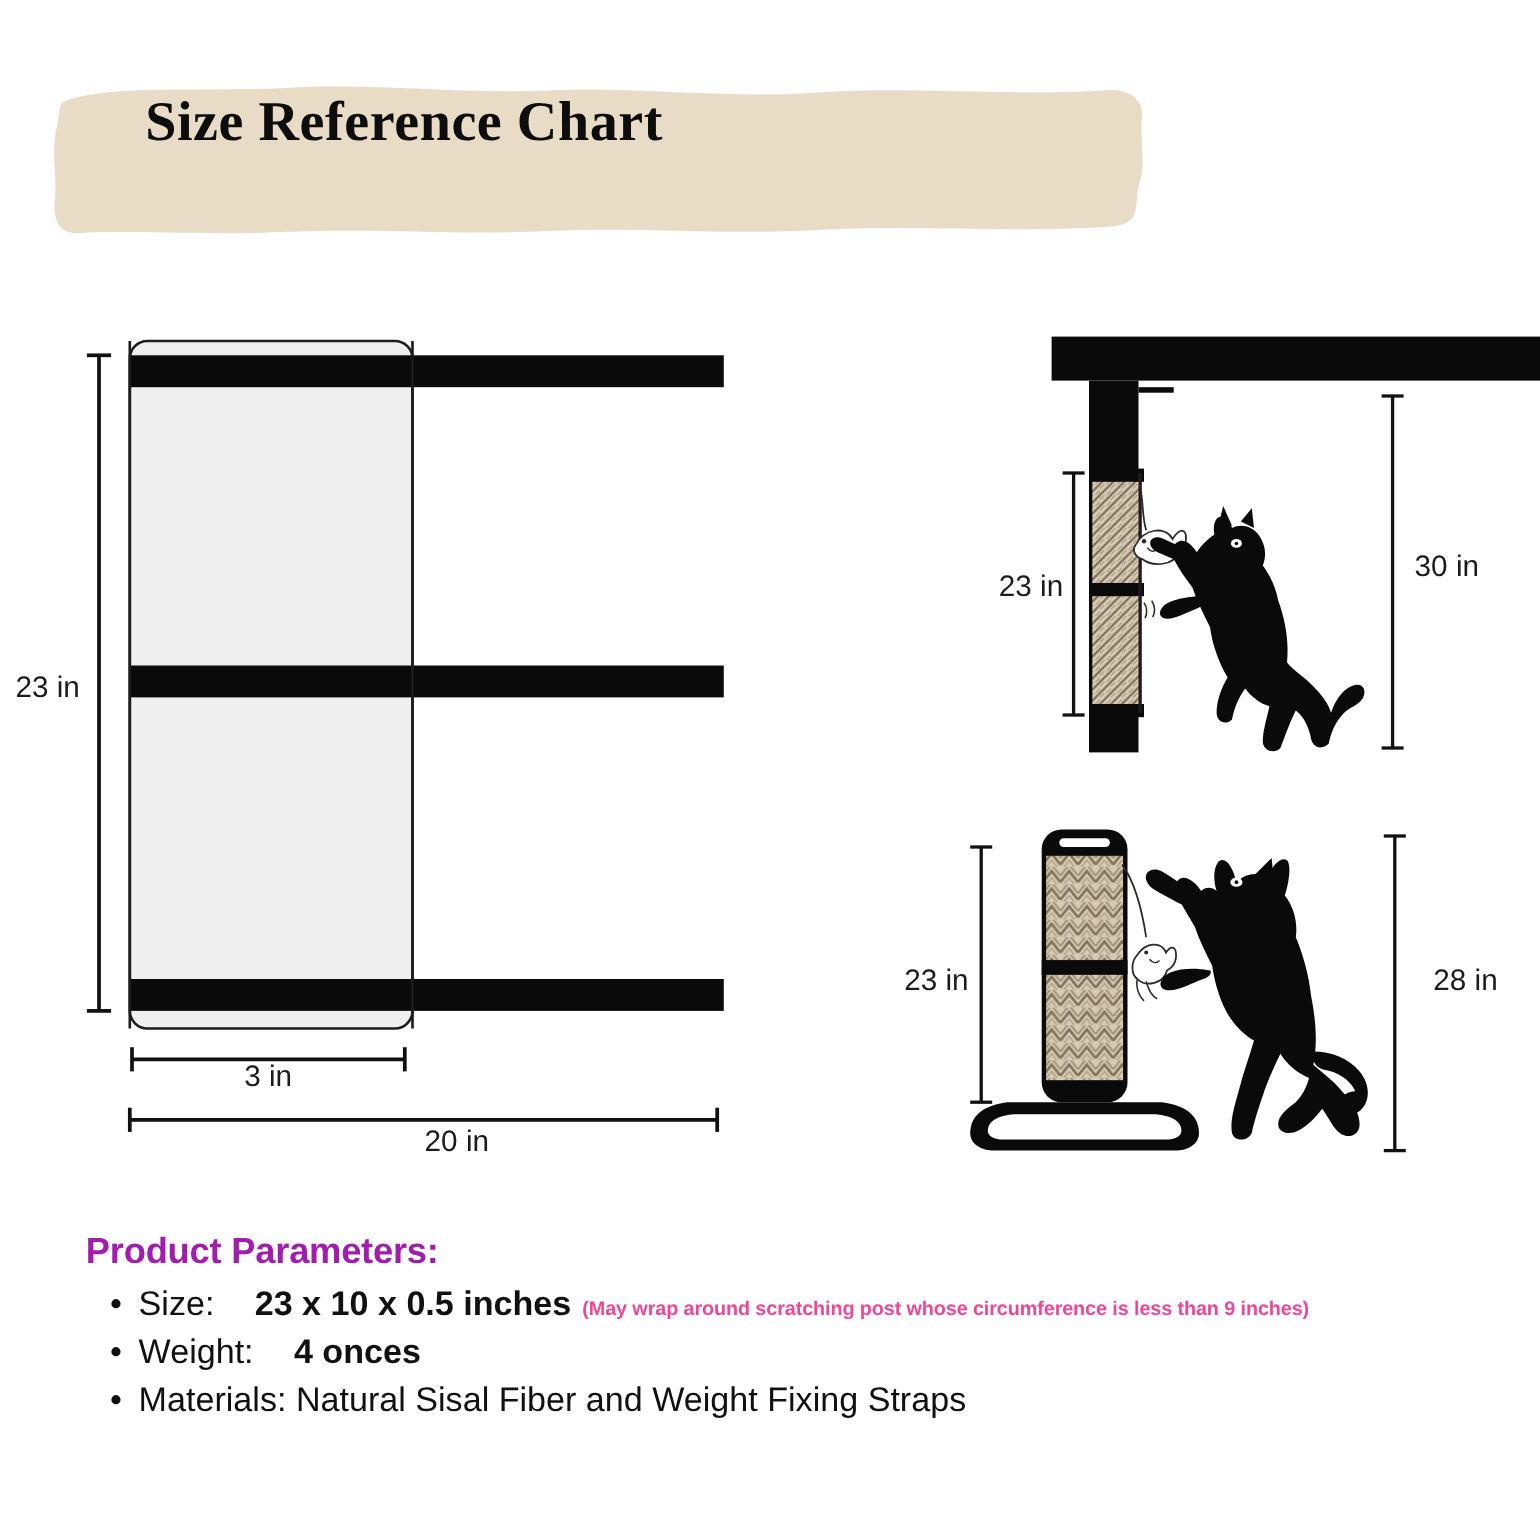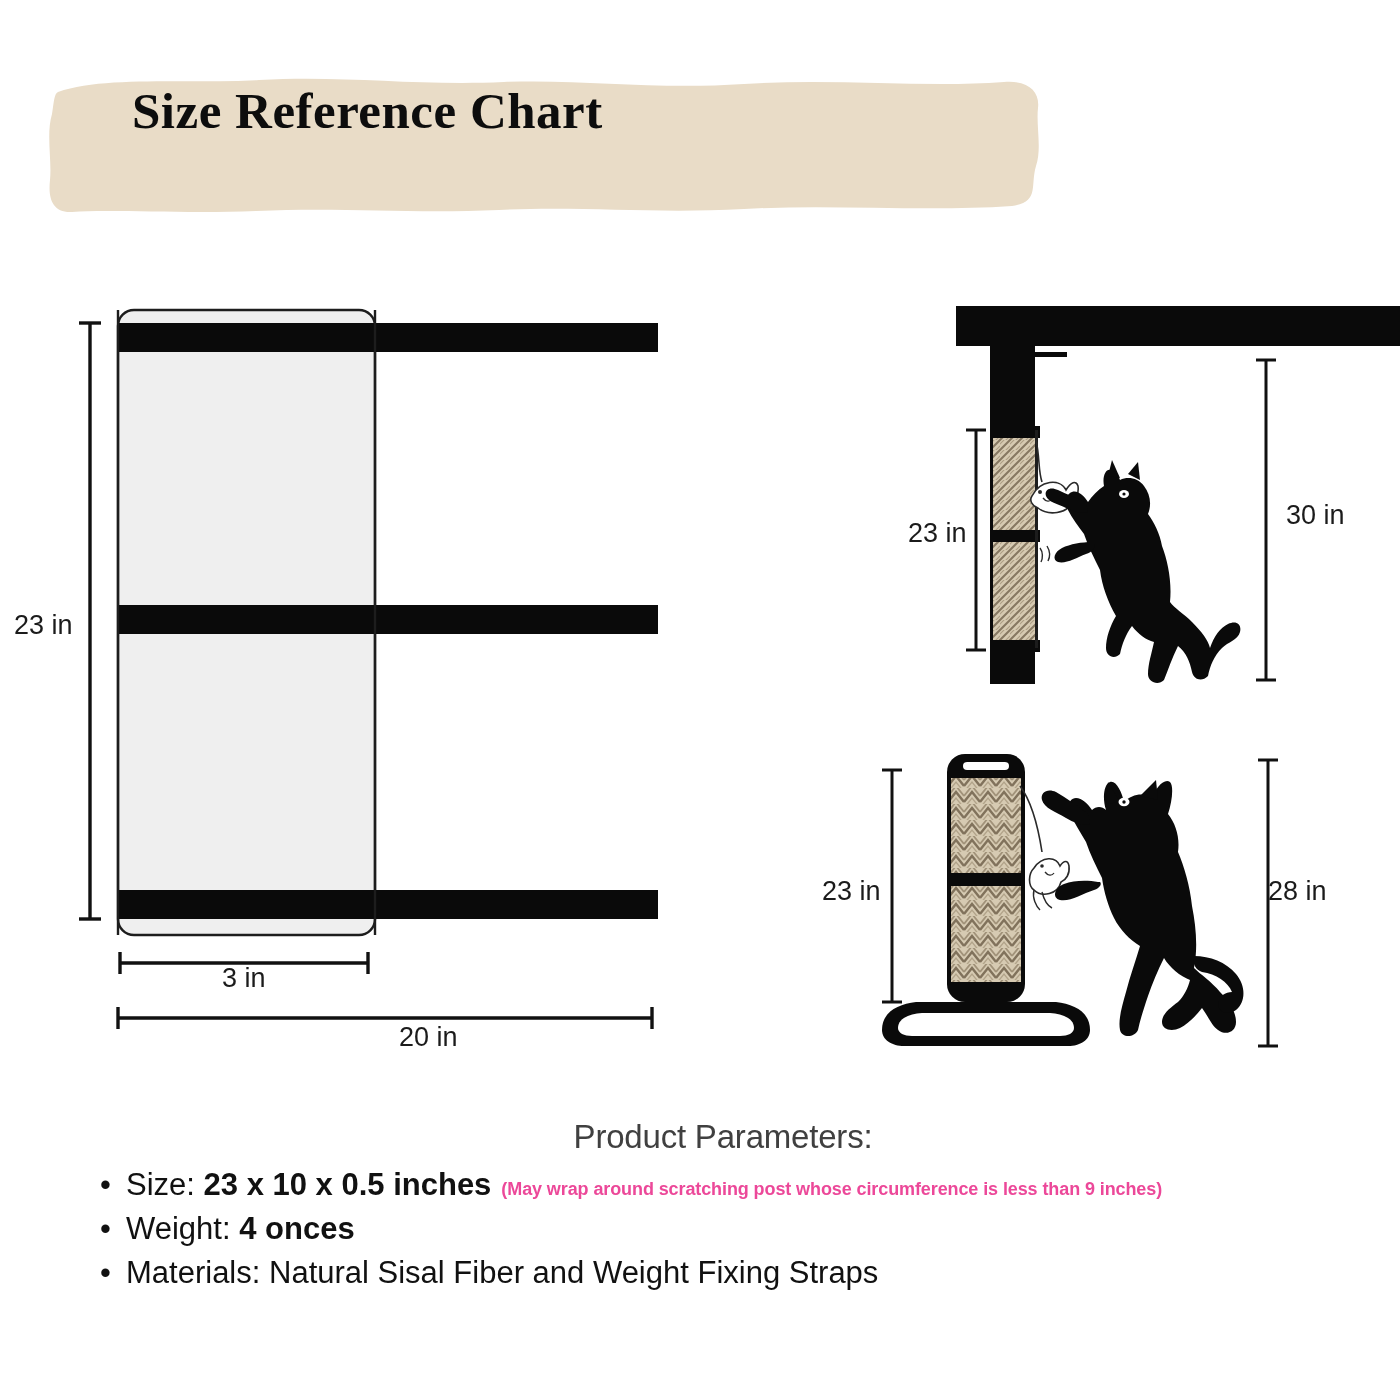--- a/index.html
+++ b/index.html
@@ -55,25 +55,24 @@
 
   
   #specs {
     position: absolute;
     left: 78px;
     top: 1118px;
     width: 1290px;
   }
   #specs-heading {
     font-size: 33px;
-    font-weight: 400;
-    color: #404040;
+    font-weight: 700;
+    color: #a21caf;
     margin: 0 0 7px 0;
     letter-spacing: -0.2px;
-    text-align: center;
   }
   #specs-list {
     list-style: none;
     margin: 0;
     padding: 0;
   }
   #specs-list li {
     position: relative;
     padding-left: 48px;
     font-size: 31px;
@@ -81,21 +80,21 @@
     color: #111111;
     white-space: nowrap;
   }
   #specs-list li .bullet {
     position: absolute;
     left: 22px;
     top: 0;
     font-size: 31px;
     line-height: 1.42;
   }
-  .spec-strong { font-weight: 700; }
+  .spec-strong { font-weight: 700; margin-left: 28px; }
   .spec-note {
     color: #ec4899;
     font-size: 18px;
     font-weight: 700;
     padding-left: 10px;
     letter-spacing: -0.1px;
   }
 </style>
 </head>
 <body>
@@ -148,21 +147,21 @@
 
     <g stroke="#111111" stroke-width="3.4" fill="none">
       <line x1="118" y1="728" x2="652" y2="728"></line>
       <line x1="118" y1="717" x2="118" y2="739"></line>
       <line x1="652" y1="717" x2="652" y2="739"></line>
     </g>
   </svg>
 </div>
 <div class="dim-label" style="left:14px; top:610px;">23 in</div>
 <div class="dim-label" style="left:222px; top:963px;">3 in</div>
-<div class="dim-label" style="left:399px; top:1022px;">20 in</div>
+<div class="dim-label" style="left:386px; top:1022px;">20 in</div>
 
 <div class="fig" style="left:880px; top:290px; width:520px; height:420px;">
   <svg width="520" height="420" viewBox="0 0 520 420" aria-hidden="true">
     <defs>
       <pattern id="sisalDiag" width="10" height="10" patternUnits="userSpaceOnUse">
         <rect width="10" height="10" fill="#d6cab2"></rect>
         <path d="M -2,2 L 2,-2 M 0,10 L 10,0 M 8,12 L 12,8" stroke="#6b5c46" stroke-width="2.1" opacity="0.75"></path>
         <path d="M -2,6 L 6,-2 M 4,12 L 12,4" stroke="#8a7a60" stroke-width="1.1" opacity="0.55"></path>
       </pattern>
     </defs>
@@ -357,21 +356,21 @@
     </g>
 
     <g stroke="#111111" stroke-width="3" fill="none">
       <line x1="448" y1="20" x2="448" y2="306"></line>
       <line x1="438" y1="20" x2="458" y2="20"></line>
       <line x1="438" y1="306" x2="458" y2="306"></line>
     </g>
   </svg>
 </div>
 <div class="dim-label" style="left:822px; top:876px;">23 in</div>
-<div class="dim-label" style="left:1268px; top:876px;text-align:center;">28 in</div>
+<div class="dim-label" style="left:1303px; top:876px;text-align:center;">28 in</div>
 
 <div id="specs">
   <div id="specs-heading">Product Parameters:</div>
   <ul id="specs-list">
     <li>
       <span class="bullet">•</span><span>Size:</span>
       <span class="spec-strong">23 x 10 x 0.5 inches</span><span class="spec-note">(May wrap around scratching post whose circumference is less than 9 inches)</span>
     </li>
     <li>
       <span class="bullet">•</span><span>Weight:</span>

